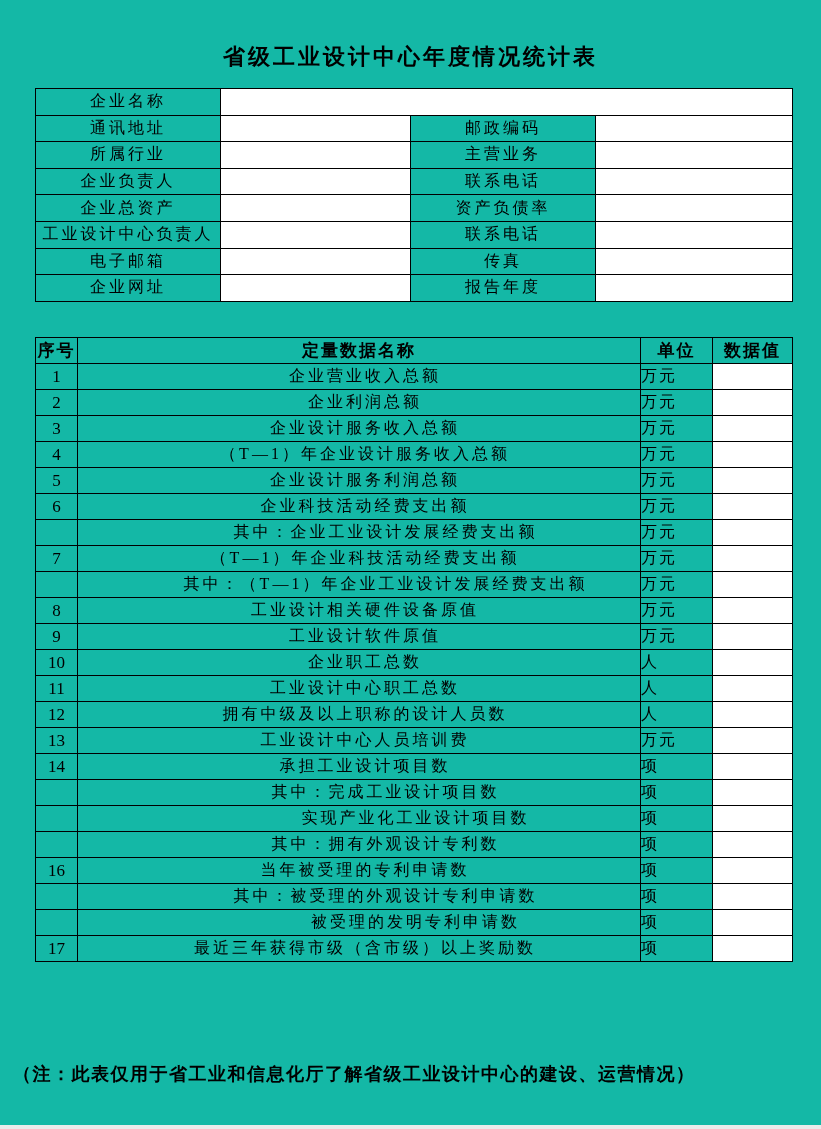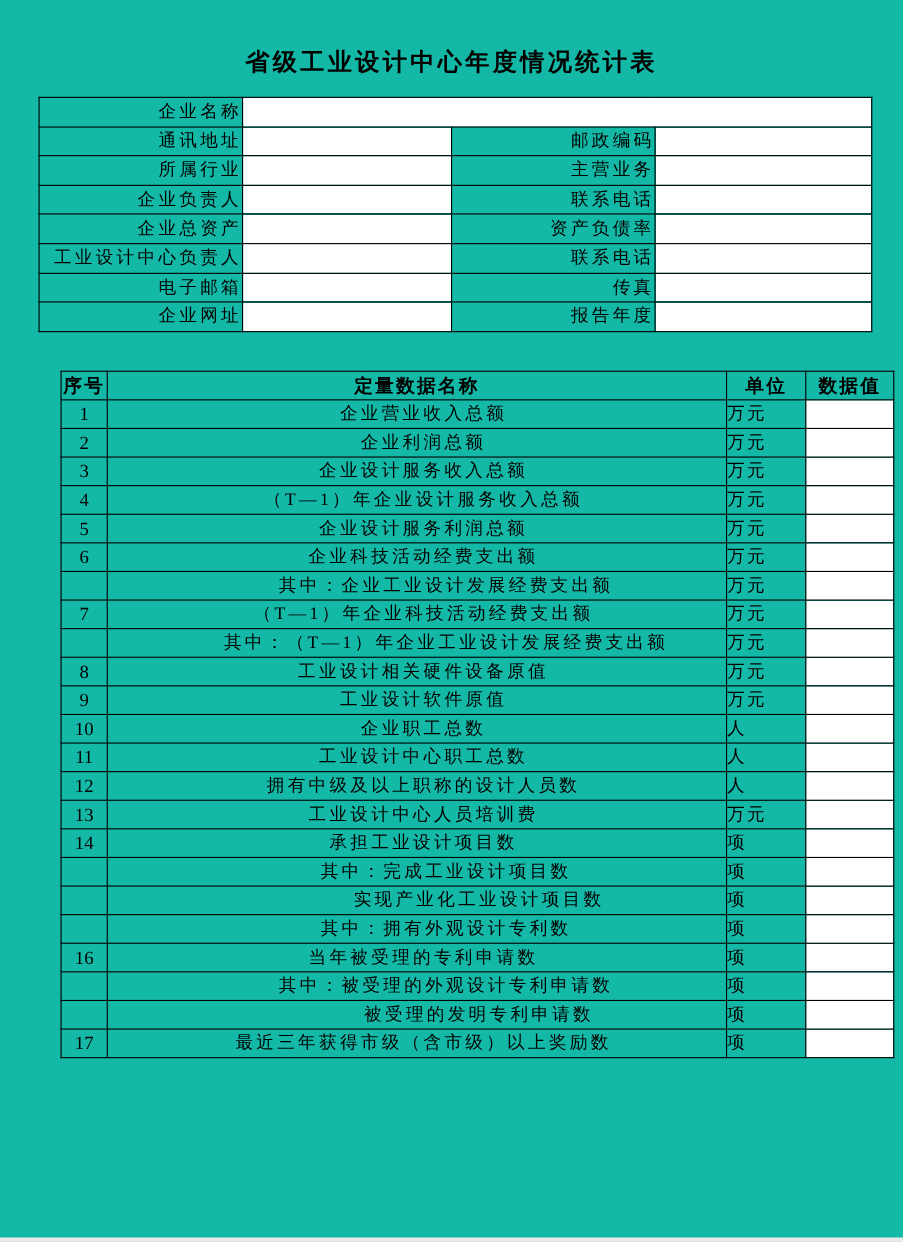--- a/index.html
+++ b/index.html
@@ -29,29 +29,29 @@
     white-space: nowrap;
   }
   table {
     border-collapse: collapse;
     table-layout: fixed;
     position: absolute;
     left: 35px;
     width: 757px;
   }
   #info-table { top: 88px; }
-  #main-table { top: 337px; margin-left: 20px; }
+  #main-table { top: 337px; }
   td, th {
     border: 1px solid #000000;
     padding: 0;
     overflow: hidden;
     white-space: nowrap;
     vertical-align: middle;
   }
-  #info-table td { height: 26.6px; text-align: right; }
+  #info-table td { height: 26.6px; }
   #main-table td, #main-table th { height: 26px; }
   .info-label {
     text-align: center;
     font-size: 16px;
     letter-spacing: 3px;
   }
   .info-value { background: #ffffff; }
   #main-table th {
     font-family: "Liberation Sans", sans-serif;
     font-weight: bold;
@@ -309,16 +309,17 @@
         </tr>
         <tr>
           <td class="col-no-cell">17</td>
           <td class="metric-name indent-0">最近三年获得市级（含市级）以上奖励数</td>
           <td class="unit-cell">项</td>
           <td class="data-value-cell"></td>
         </tr>
       </tbody>
   </table>
 
+  <p class="note">（注：此表仅用于省工业和信息化厅了解省级工业设计中心的建设、运营情况）</p>
 
   <div class="page-edge"></div>
 
 </div>
 
 </body></html>

